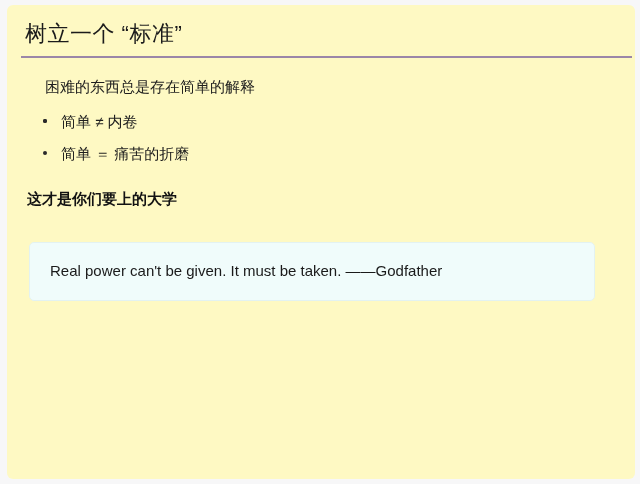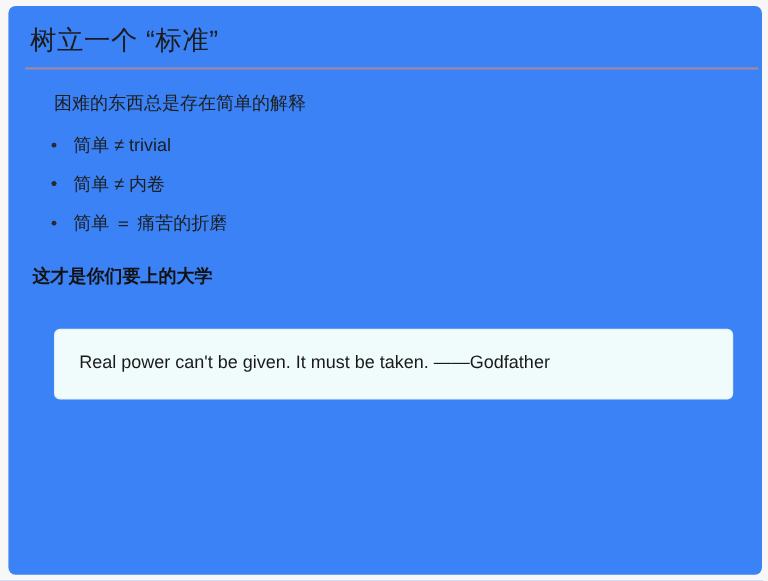--- a/index.html
+++ b/index.html
@@ -12,21 +12,21 @@
     background: #f7f7f8;
     font-family: "Liberation Sans", "DejaVu Sans", sans-serif;
     overflow: hidden;
   }
   .slide-card {
     position: absolute;
     left: 7px;
     top: 5px;
     width: 628px;
     height: 474px;
-    background: #3b82f6;
+    background: #fef9c3;
     border-radius: 6px;
     box-sizing: border-box;
     overflow: hidden;
   }
   .slide-body {
     padding: 14px 14px 0 14px;
   }
   .slide-title {
     font-size: 22px;
     font-weight: 400;
@@ -72,21 +72,21 @@
     background: #2a2a2a;
   }
   .statement-line {
     font-size: 15px;
     font-weight: bold;
     color: #121212;
     margin: 22px 0 0 6px;
     line-height: 1.5;
   }
   .quote-box {
-    margin: 32px 0 0 24px;
+    margin: 32px 0 0 8px;
     width: 566px;
     box-sizing: border-box;
     background: #f0fcfb;
     border: 1px solid #e3f2f1;
     border-radius: 5px;
     padding: 17px 20px;
   }
   .quote-text {
     font-size: 15px;
     color: #1a1a1a;
@@ -101,24 +101,20 @@
 
     <h1 class="slide-title">树立一个 “标准”</h1>
 
     <div class="title-rule"></div>
 
     <p class="intro-line">困难的东西总是存在简单的解释</p>
 
     <ul class="bullet-list">
       <li>
         <span class="bullet-dot"></span>
-        <span>简单 ≠ trivial</span>
-      </li>
-      <li>
-        <span class="bullet-dot"></span>
       </li>
       <li>
         <span class="bullet-dot"></span>
         <span>简单 ≠ 内卷</span>
       </li>
       <li>
         <span class="bullet-dot"></span>
         <span>简单 ＝ 痛苦的折磨</span>
       </li>
     </ul>

